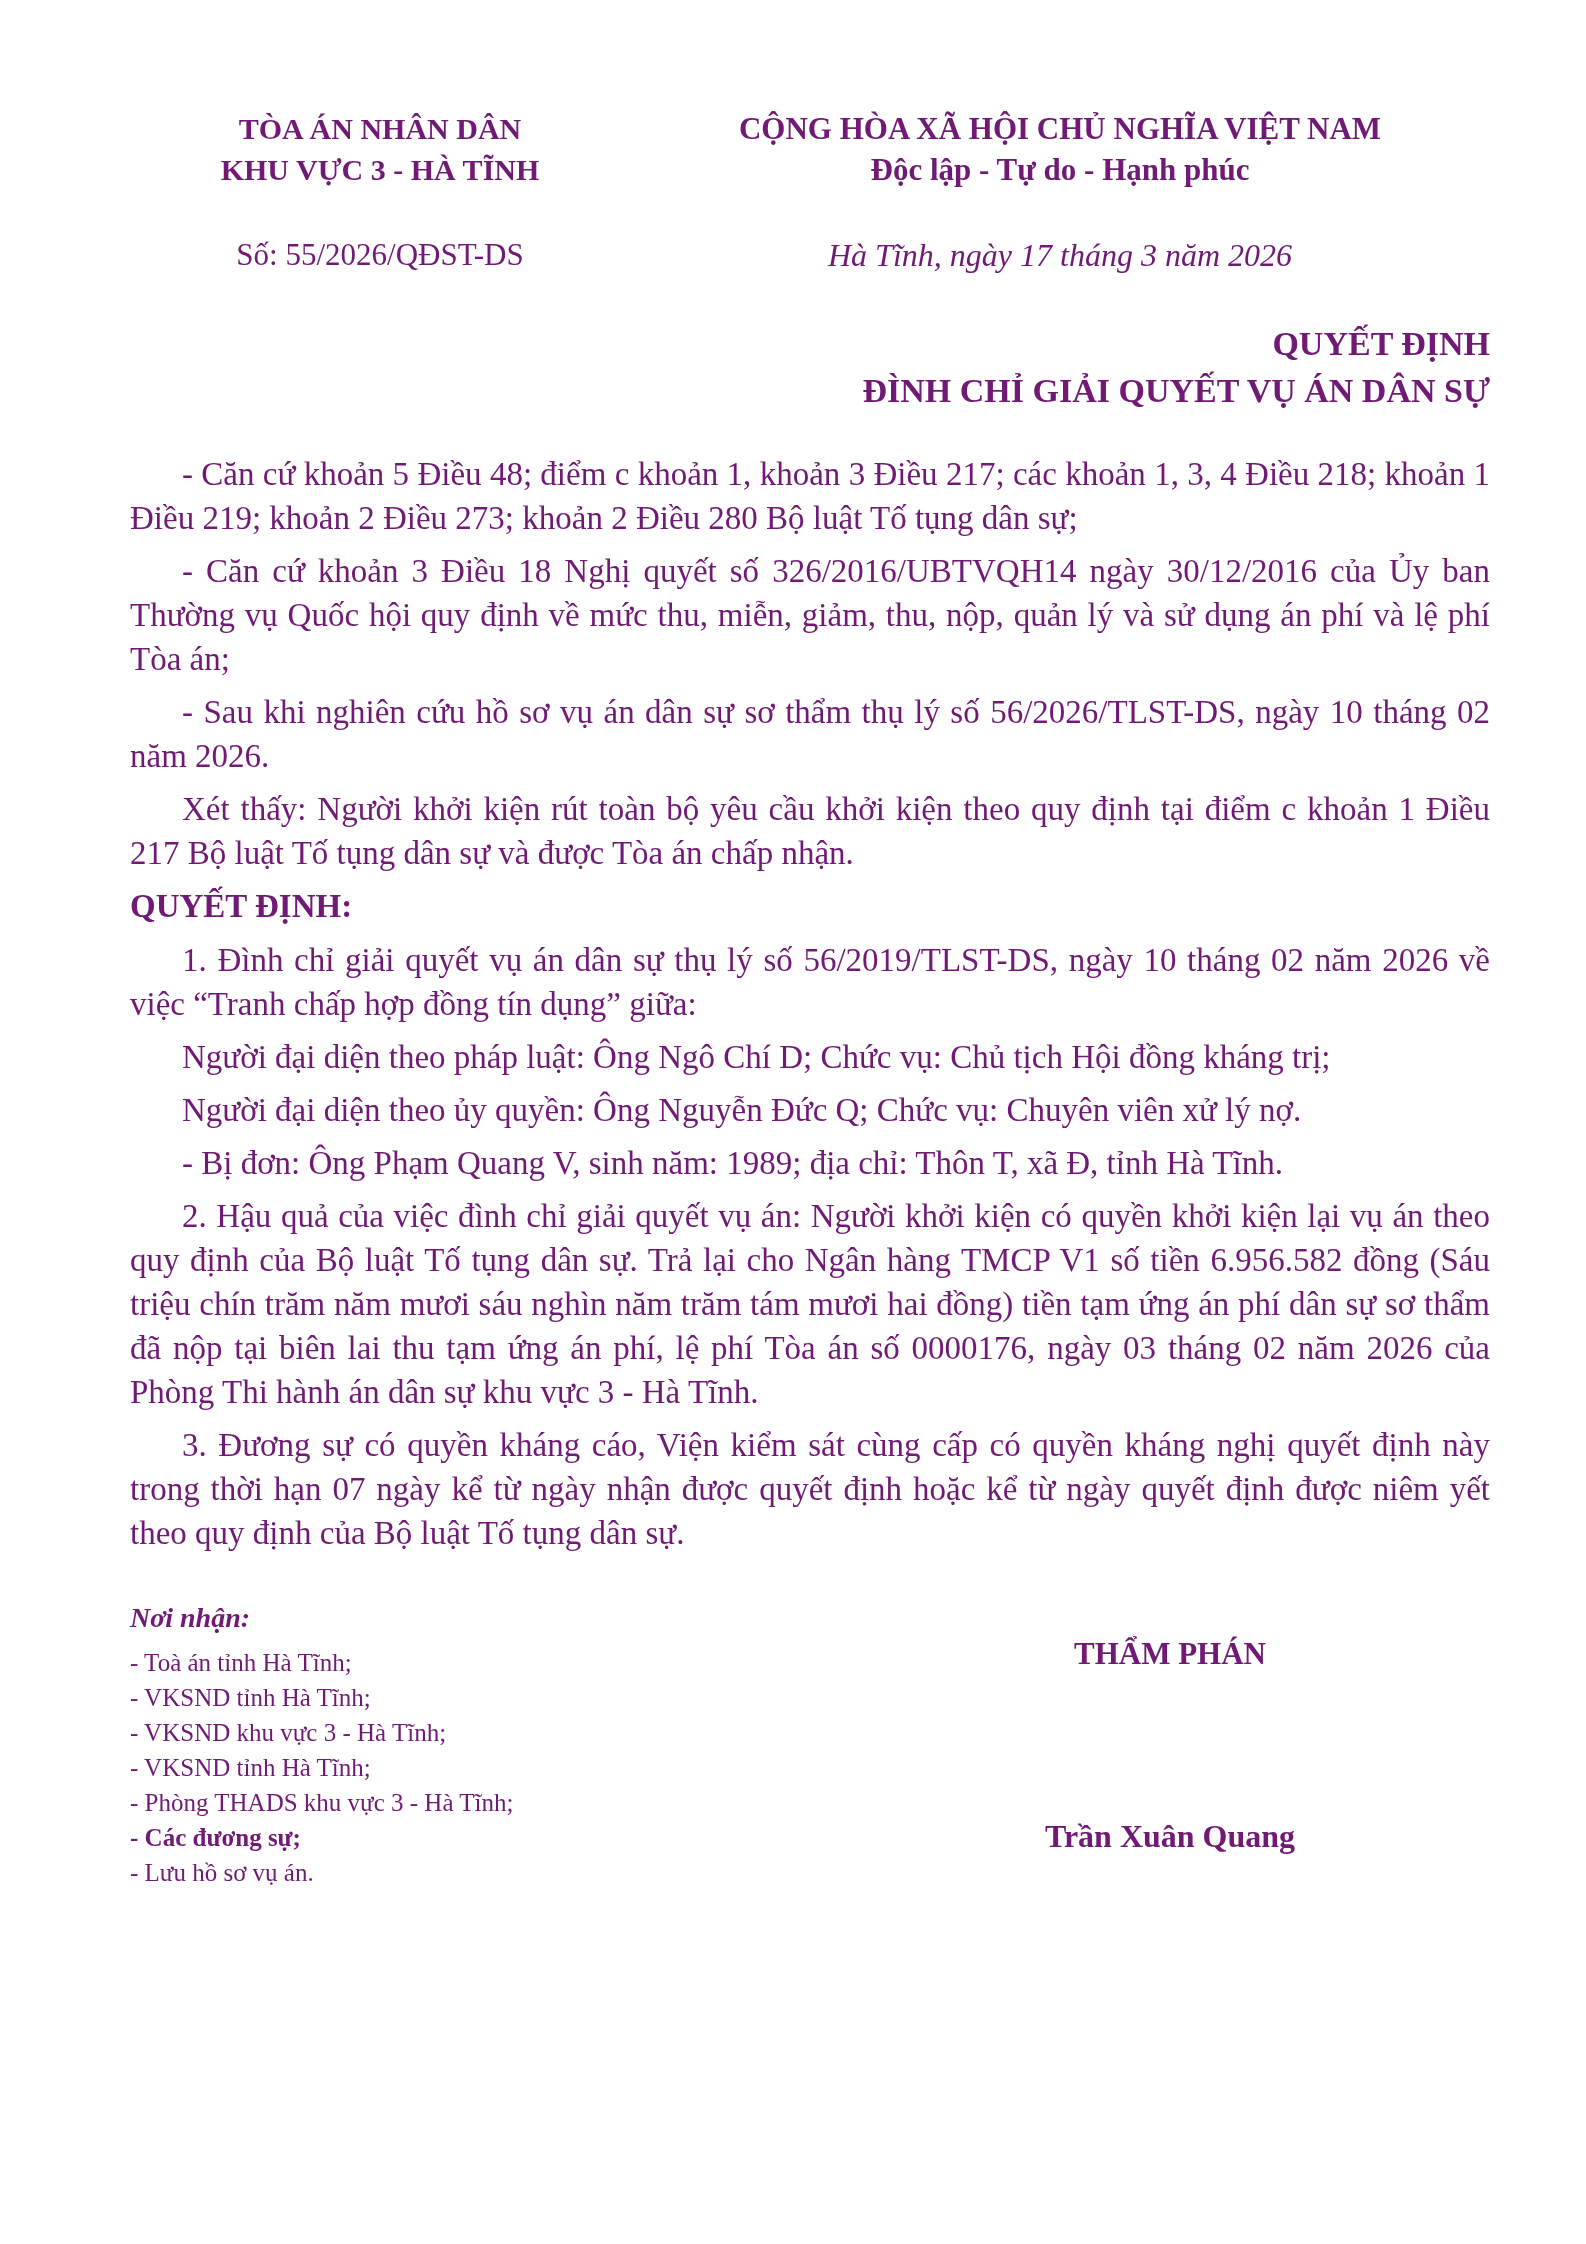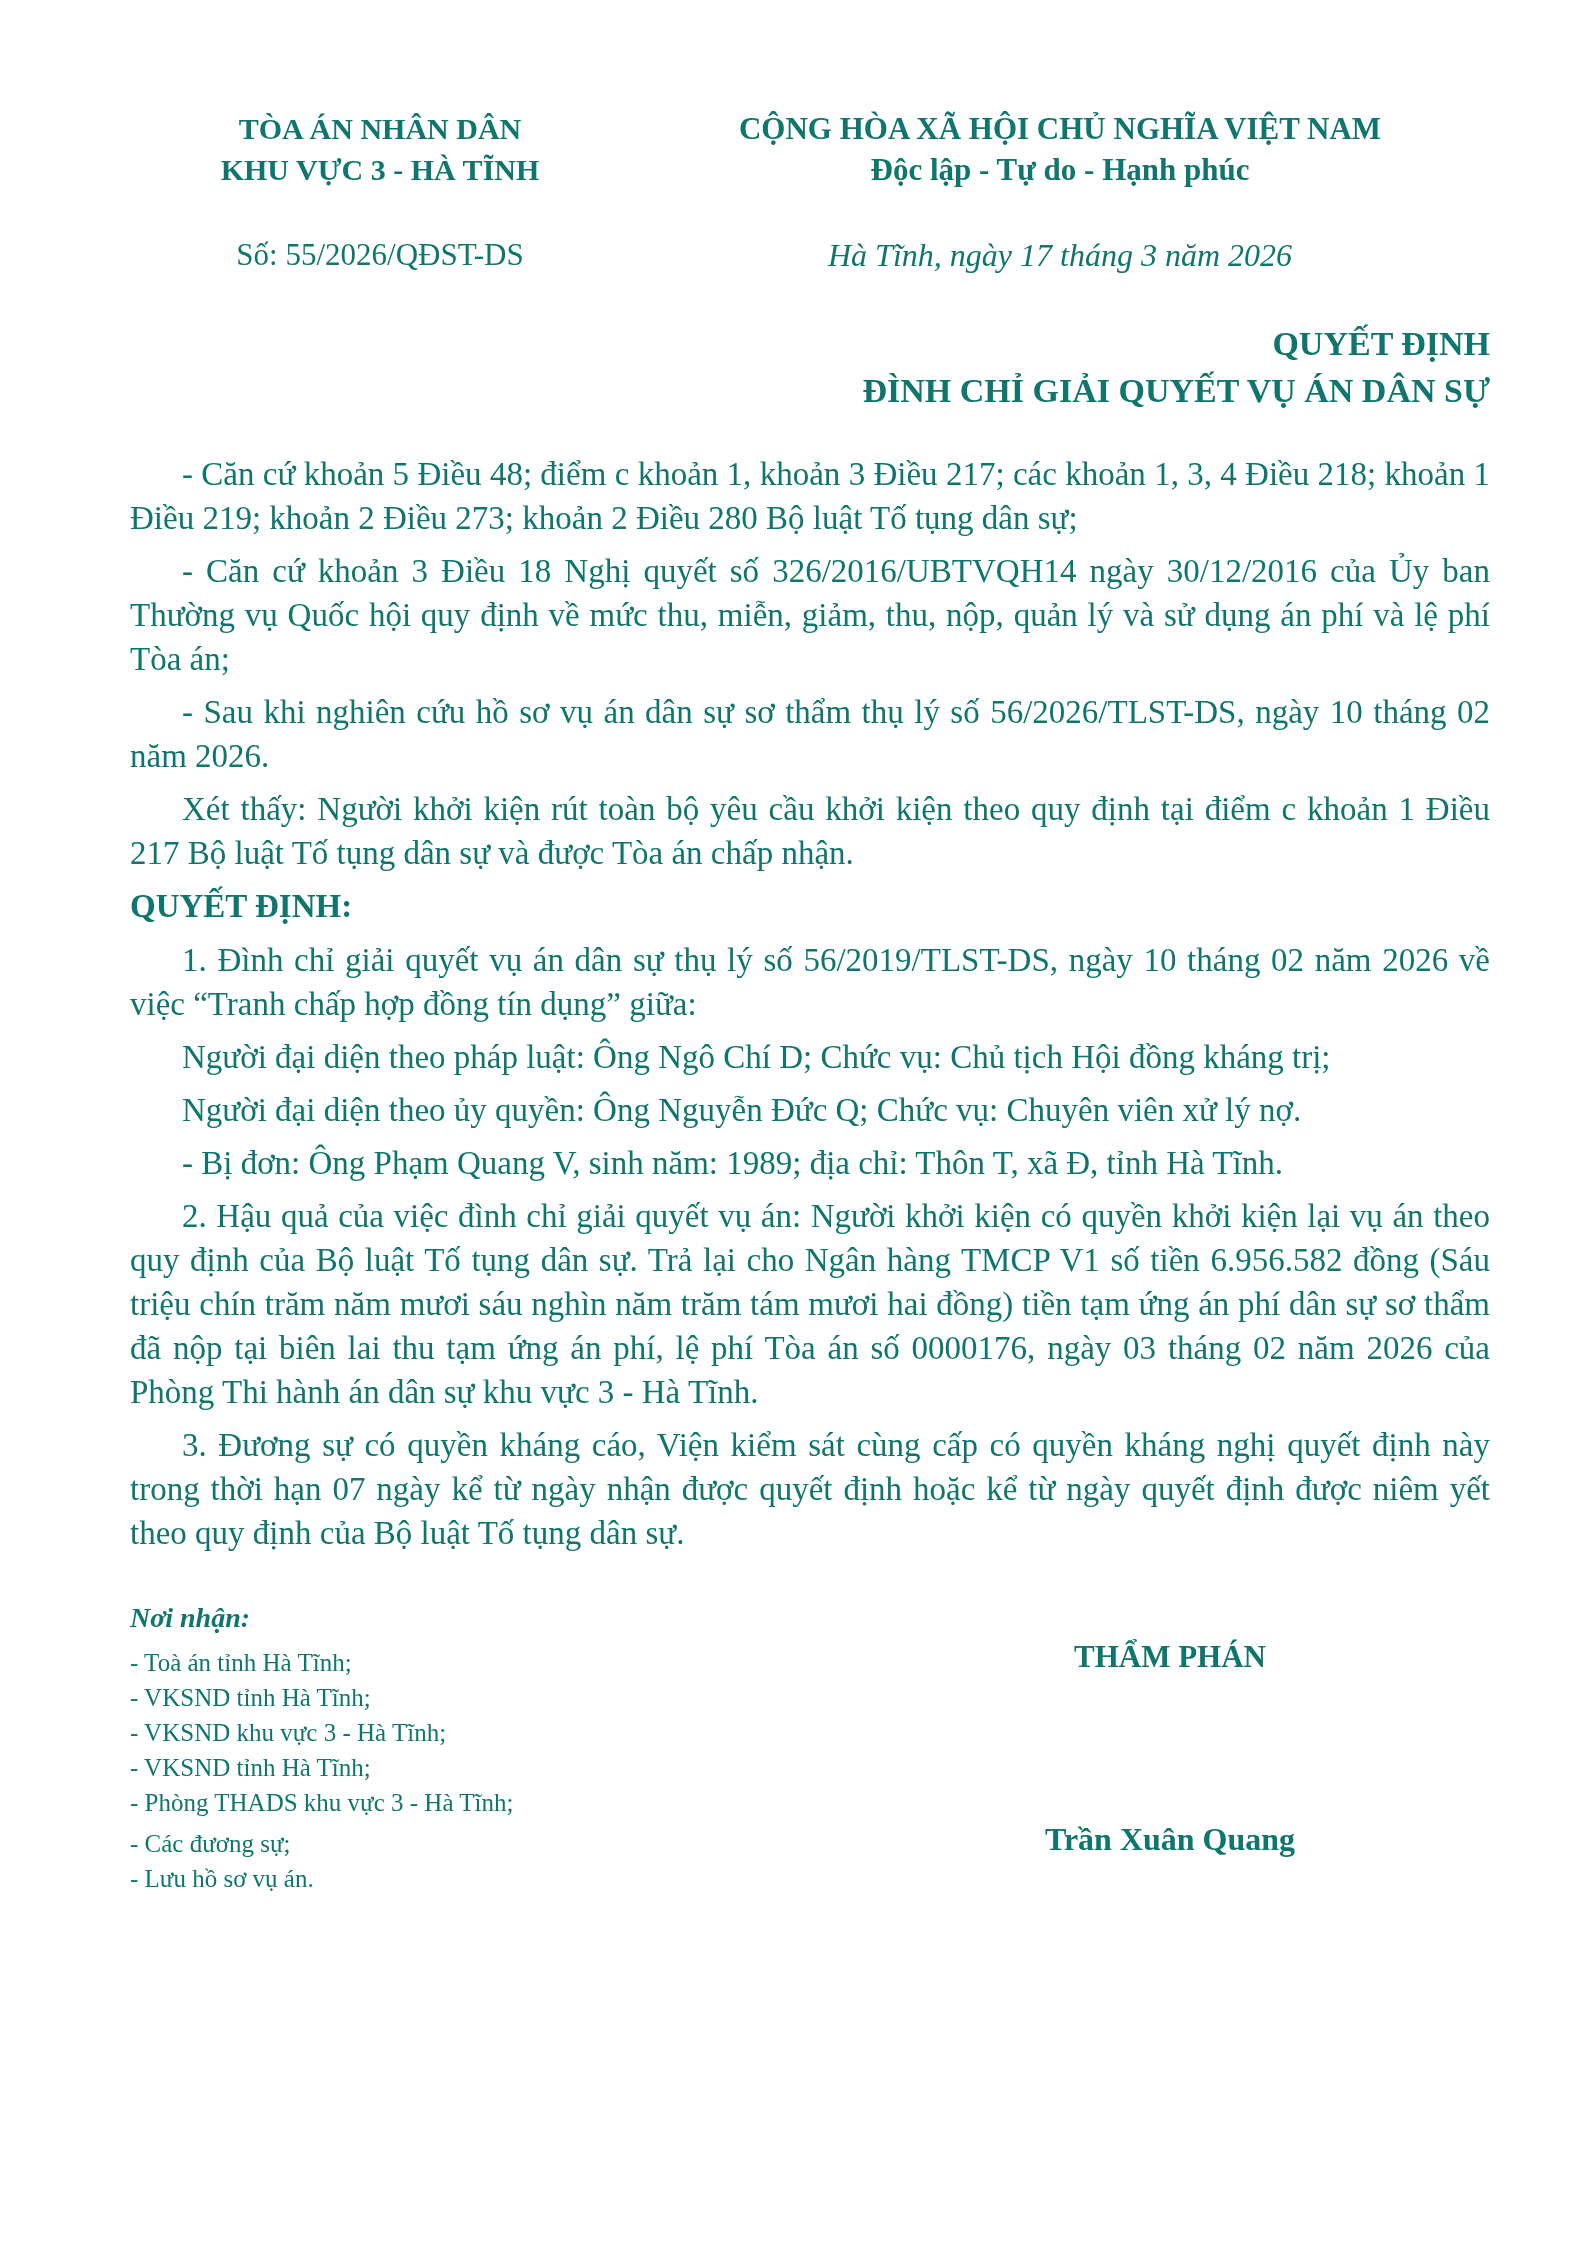--- a/index.html
+++ b/index.html
@@ -6,21 +6,21 @@
     margin: 0;
     padding: 0;
     background: #808080;
   }
   .page {
     position: relative;
     width: 1586px;
     height: 2244px;
     margin: 0 auto;
     background: #ffffff;
-    color: #0f766e;
+    color: #701a75;
     font-family: "Liberation Serif", "DejaVu Serif", serif;
     box-sizing: border-box;
     padding: 108px 96px 0 130px;
     overflow: hidden;
   }
   
   .header {
     display: flex;
     align-items: flex-start;
   }
@@ -99,21 +99,21 @@
     font-style: italic;
     font-size: 28px;
     line-height: 38px;
     margin-bottom: 8px;
   }
   .recipient {
     font-size: 25px;
     line-height: 35px;
   }
   .recipient.gap-above {
-    margin-top: 6px;
+    font-weight: bold;
   }
   .footer-right {
     width: 640px;
     flex: 0 0 auto;
     text-align: center;
   }
   .judge-title {
     font-weight: bold;
     font-size: 31px;
     line-height: 42px;

